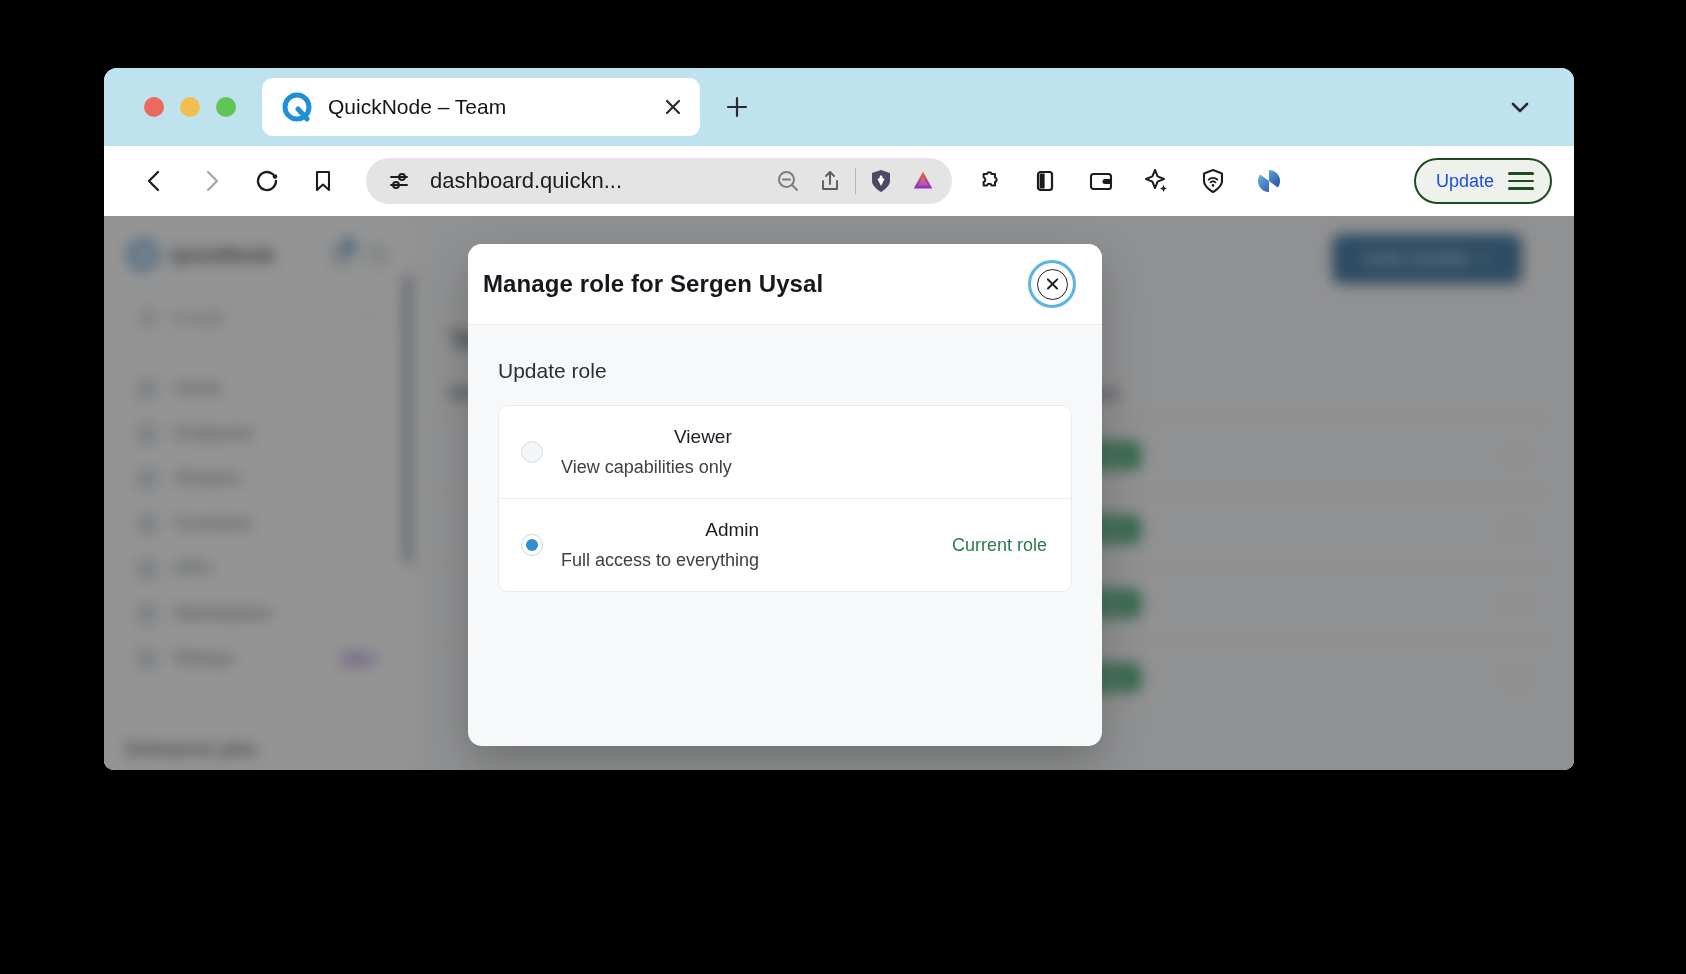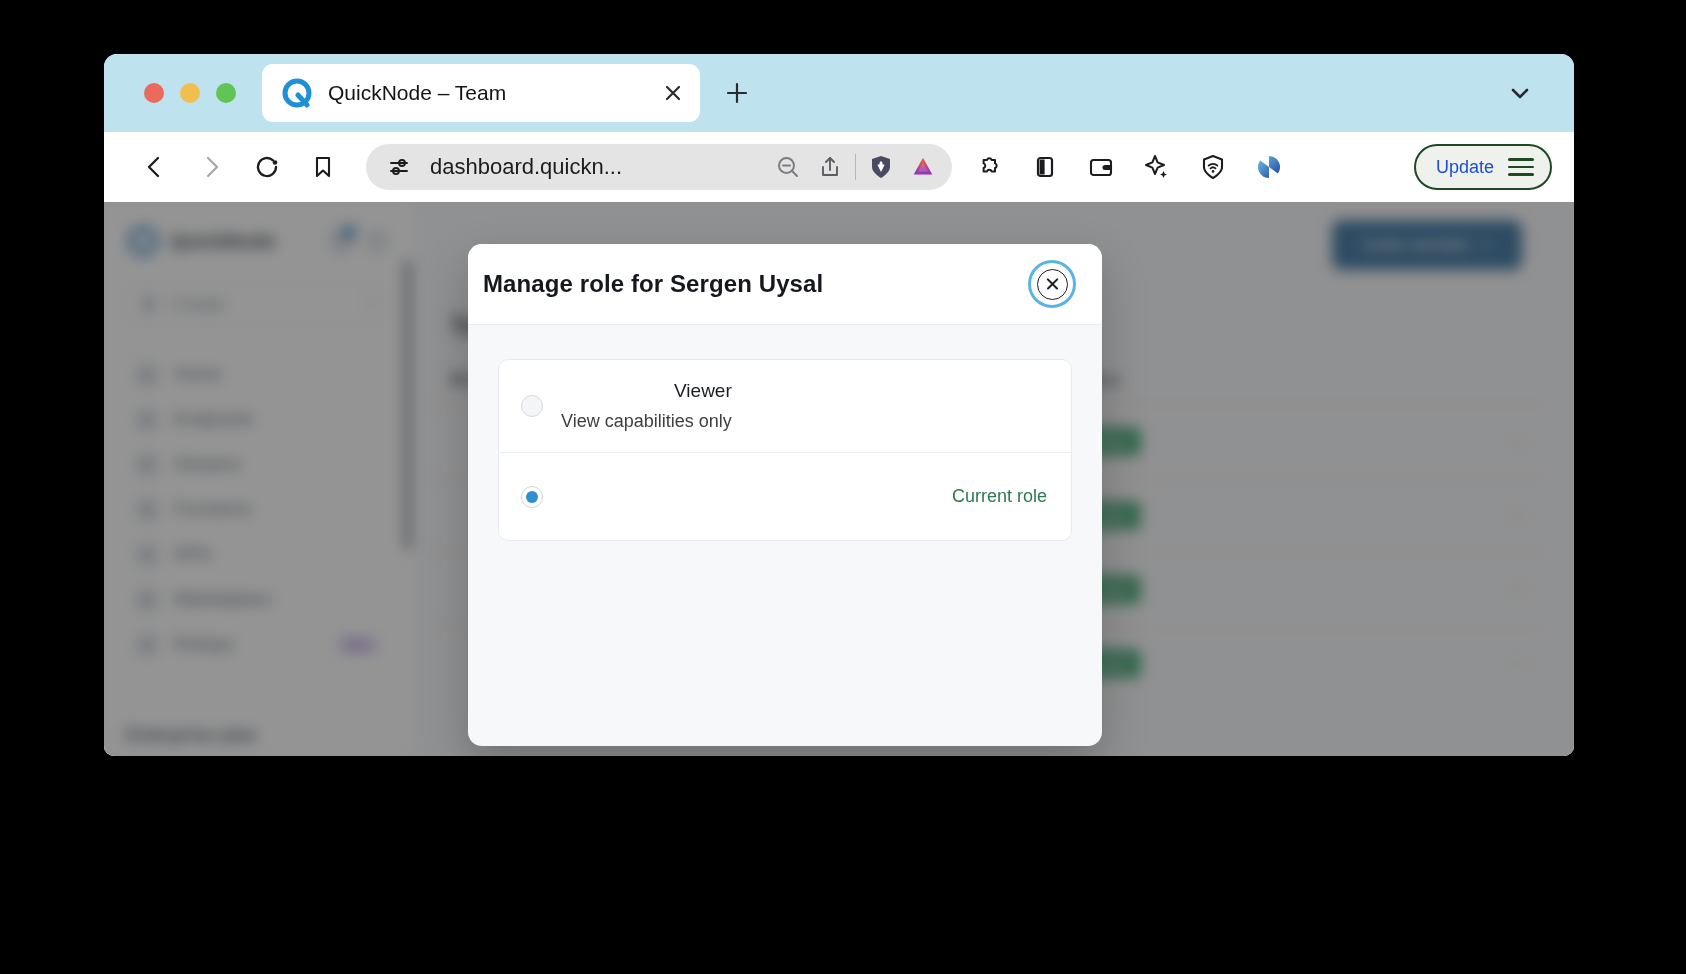--- a/index.html
+++ b/index.html
@@ -6,21 +6,21 @@
   html, body {
     width: 1686px; height: 974px;
     background: #000;
     font-family: "Liberation Sans", sans-serif;
     overflow: hidden;
   }
   .stage { position: relative; width: 1686px; height: 974px; background: #000; }
 
   
   .browser {
-    position: absolute; left: 104px; top: 54px;
+    position: absolute; left: 104px; top: 68px;
     width: 1470px; height: 702px;
     border-radius: 13px 13px 10px 10px;
     overflow: hidden;
     background: #fff;
   }
 
   
   .tabstrip {
     position: relative; height: 78px; width: 100%;
     background: #bfe2ef;
@@ -570,31 +570,36 @@
 
   <div class="modal">
     <div class="modal-header">
       <div class="modal-title">Manage role for Sergen Uysal</div>
       <div class="close-wrap">
         <div class="close-circle"></div>
       </div>
     </div>
 
     <div class="modal-body">
+      <div class="section-label">Update role</div>
 
       <div class="role-list">
         <div class="role-row">
           <span class="radio"></span>
           <span class="role-text">
             <span class="role-name">Viewer</span>
             <span class="role-desc">View capabilities only</span>
           </span>
         </div>
         <div class="role-row">
           <span class="radio checked"></span>
+          <span class="role-text">
+            <span class="role-name">Admin</span>
+            <span class="role-desc">Full access to everything</span>
+          </span>
           <span class="current-role">Current role</span>
         </div>
       </div>
     </div>
 
   </div>
 
 </div>
 
 </body></html>

